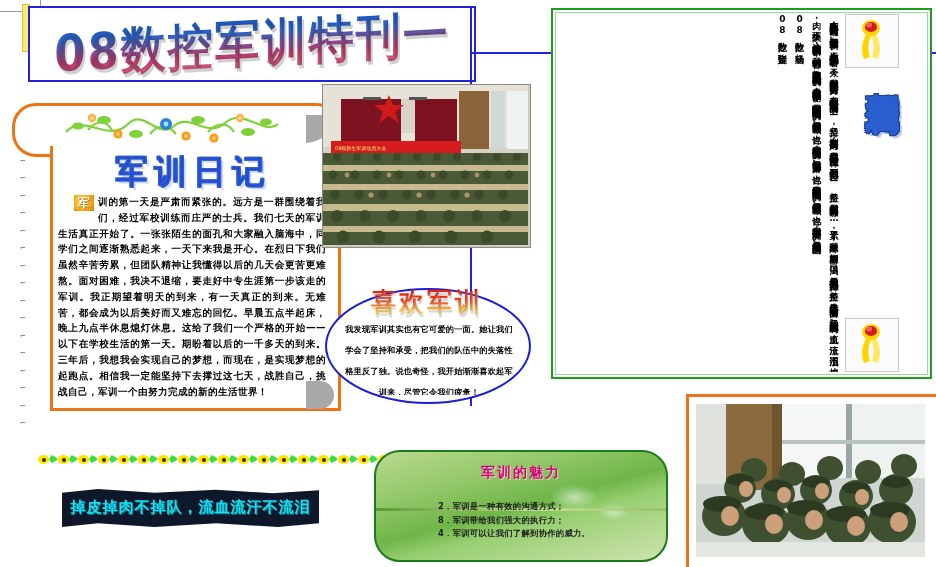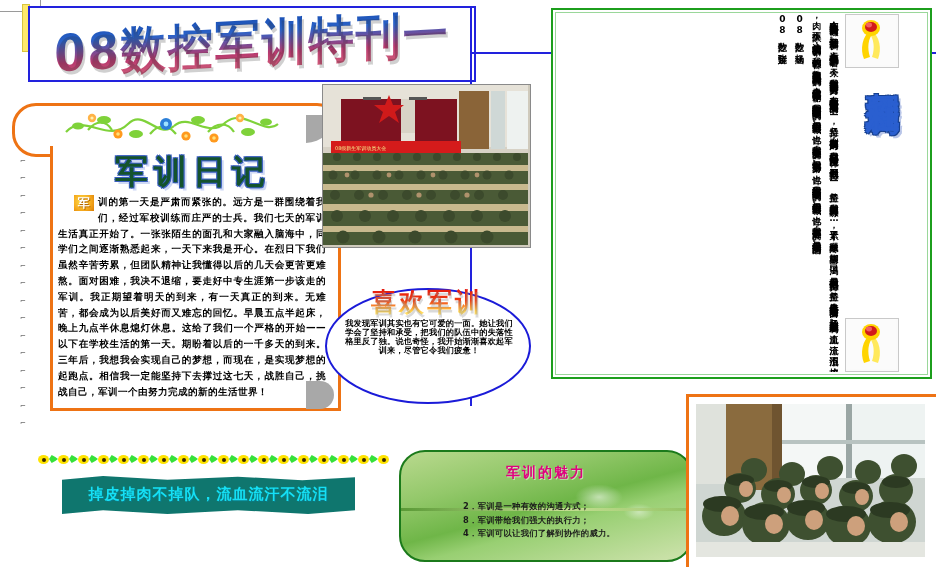--- a/index.html
+++ b/index.html
@@ -52,22 +52,22 @@
   .fold-tr{
     position:absolute;left:306px;top:115px;width:28px;height:28px;
     background:#a8a8a8;border-radius:0 0 28px 0;
   }
   .fold-br{
     position:absolute;left:306px;top:381px;width:28px;height:28px;
     background:#a8a8a8;border-radius:0 28px 28px 0;
   }
   .diary-title{
     position:absolute;left:78px;top:150px;width:230px;height:42px;
-    font-size:33px;font-weight:bold;letter-spacing:6px;text-align:center;
-    color:#14532d;
+    font-size:33px;font-weight:normal;letter-spacing:6px;text-align:center;
+    color:#1d4ed8;
     text-shadow:
       -1px -1px 0 #3a5fc0, 1px -1px 0 #3a5fc0,
       -1px 1px 0 #3a5fc0, 1px 1px 0 #3a5fc0,
       3px 3px 0 #cfd9f5;
     white-space:nowrap;
   }
   .diary-body{
     position:absolute;left:58px;top:194px;width:268px;height:208px;
     font-size:9.6px;line-height:15.8px;color:#000;font-weight:bold;
     text-align:justify;letter-spacing:.4px;overflow:hidden;
@@ -94,21 +94,21 @@
     position:absolute;left:345px;top:286px;width:164px;height:32px;
     text-align:center;font-size:25px;font-weight:bold;letter-spacing:3px;
     white-space:nowrap;
     background:linear-gradient(180deg,#e01010 0%,#ef3a10 45%,#ffd24a 78%,#fff3b0 100%);
     -webkit-background-clip:text;background-clip:text;color:transparent;
     text-shadow:1px 2px 0 rgba(150,150,150,.35);
     transform:scaleY(1.05);
   }
   .oval-body{
     position:absolute;left:345px;top:319px;width:168px;height:76px;
-    font-size:8.2px;line-height:9px;font-weight:bold;color:#000;
+    font-size:8.2px;line-height:21px;font-weight:bold;color:#000;
     text-align:center;letter-spacing:.2px;overflow:hidden;
   }
 
   
   .greenbox{
     position:absolute;left:551px;top:8px;width:381px;height:371px;
     border:2px solid #1c9e1c;background:#fff;box-sizing:border-box;
   }
   .greenbox::after{
     content:"";position:absolute;left:2px;top:2px;right:2px;bottom:2px;
@@ -139,38 +139,37 @@
   
   .flowers{position:absolute;left:38px;top:448px;width:322px;height:22px;display:flex;align-items:center;}
   .fl{width:11px;height:13px;position:relative;flex:0 0 auto;}
   .fl i{position:absolute;left:0;top:2px;width:11px;height:9px;border-radius:50%;background:#ffe400;}
   .fl b{position:absolute;left:3.5px;top:5px;width:4px;height:4px;border-radius:50%;background:#3a2a00;}
   .lf{width:9px;height:8px;flex:0 0 auto;background:#35e13a;
       clip-path:polygon(0 50%,30% 0,70% 25%,100% 50%,70% 75%,30% 100%);}
 
   
   .redbanner{
-    position:absolute;left:62px;top:476px;width:293px;height:38px;background:#0f766e;
+    position:absolute;left:62px;top:489px;width:257px;height:38px;background:#0f172a;
     clip-path:polygon(0 10%,14% 0,36% 10%,60% 2%,82% 11%,100% 3%,100% 90%,84% 100%,60% 90%,36% 100%,14% 90%,0 100%);
   }
   .redbanner span{
     position:absolute;left:0;top:9px;width:100%;text-align:center;
     font-size:15px;font-weight:bold;color:#15e0f5;letter-spacing:1px;
     text-shadow:1px 1px 0 #0a7a86;white-space:nowrap;
   }
 
   
   .leafbox{
     position:absolute;left:374px;top:450px;width:290px;height:108px;border-radius:26px;
     border:2px solid #1b7a1b;overflow:hidden;
     background:
       radial-gradient(ellipse 34px 18px at 198px 45px, rgba(255,255,255,.55), rgba(255,255,255,0) 70%),
       radial-gradient(ellipse 22px 12px at 238px 60px, rgba(255,255,255,.45), rgba(255,255,255,0) 70%),
       linear-gradient(165deg,#b9d98e 0%,#93c86a 28%,#6fb648 50%,#98cf72 62%,#cfe3ae 100%);
-    margin-left: 25px;
   }
   .leafbox .streak{position:absolute;left:0;top:56px;width:100%;height:3px;background:linear-gradient(90deg,#4d8f2a,#d6e6a0 55%,#8fbf5e);opacity:.8;}
   .leaf-title{
     position:absolute;left:0;top:12px;width:100%;text-align:center;
     font-size:14px;font-weight:bold;color:#e0007f;letter-spacing:2px;
     text-shadow:1px 1px 0 rgba(255,255,255,.5);
   }
   .leaf-list{position:absolute;left:22px;top:32px;width:250px;}
   .leaf-list li{
     list-style:none;font-size:8.3px;line-height:13.6px;font-weight:bold;color:#1b1b1b;

